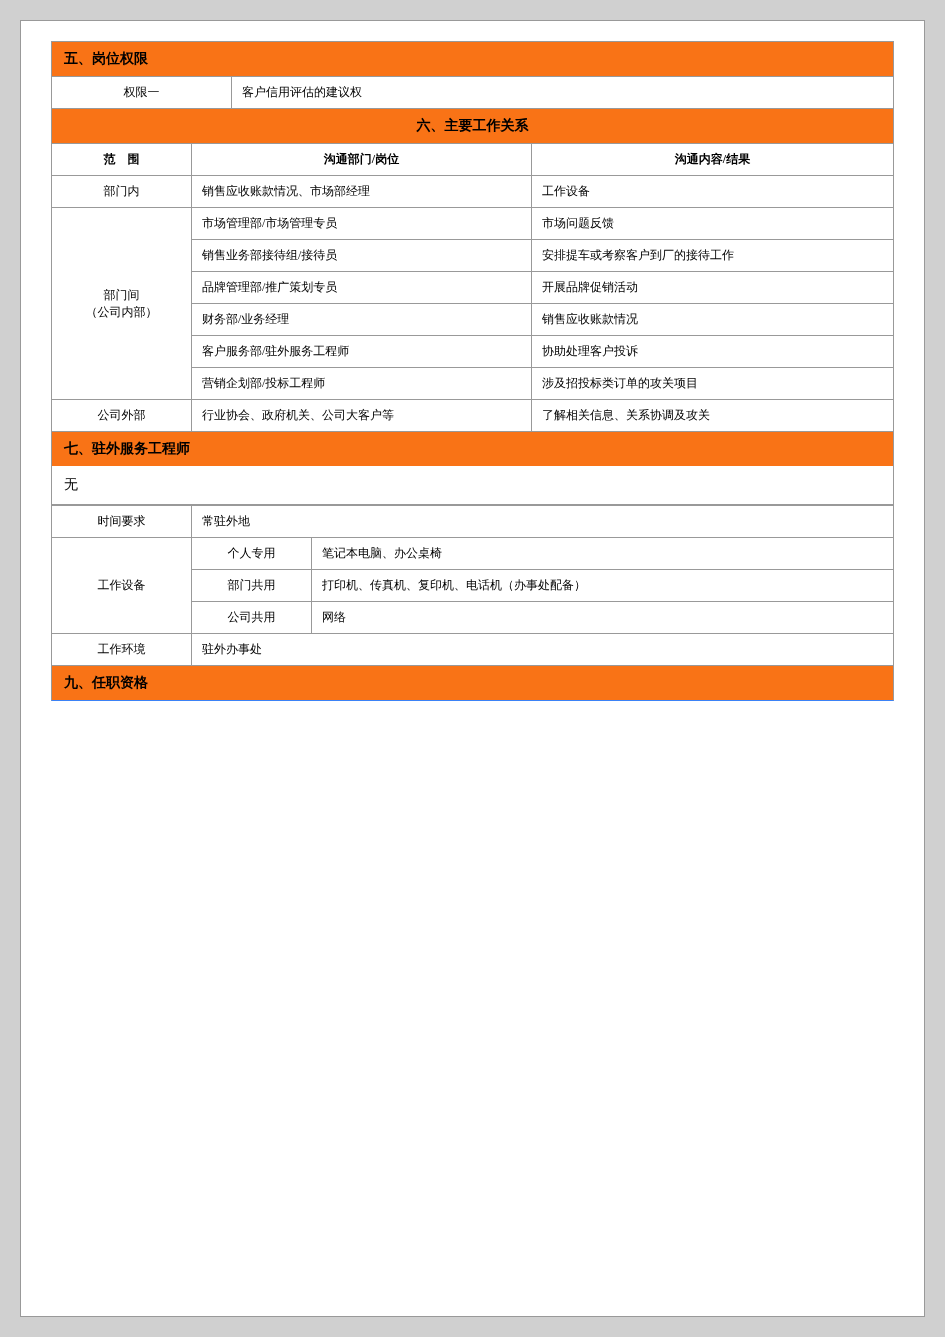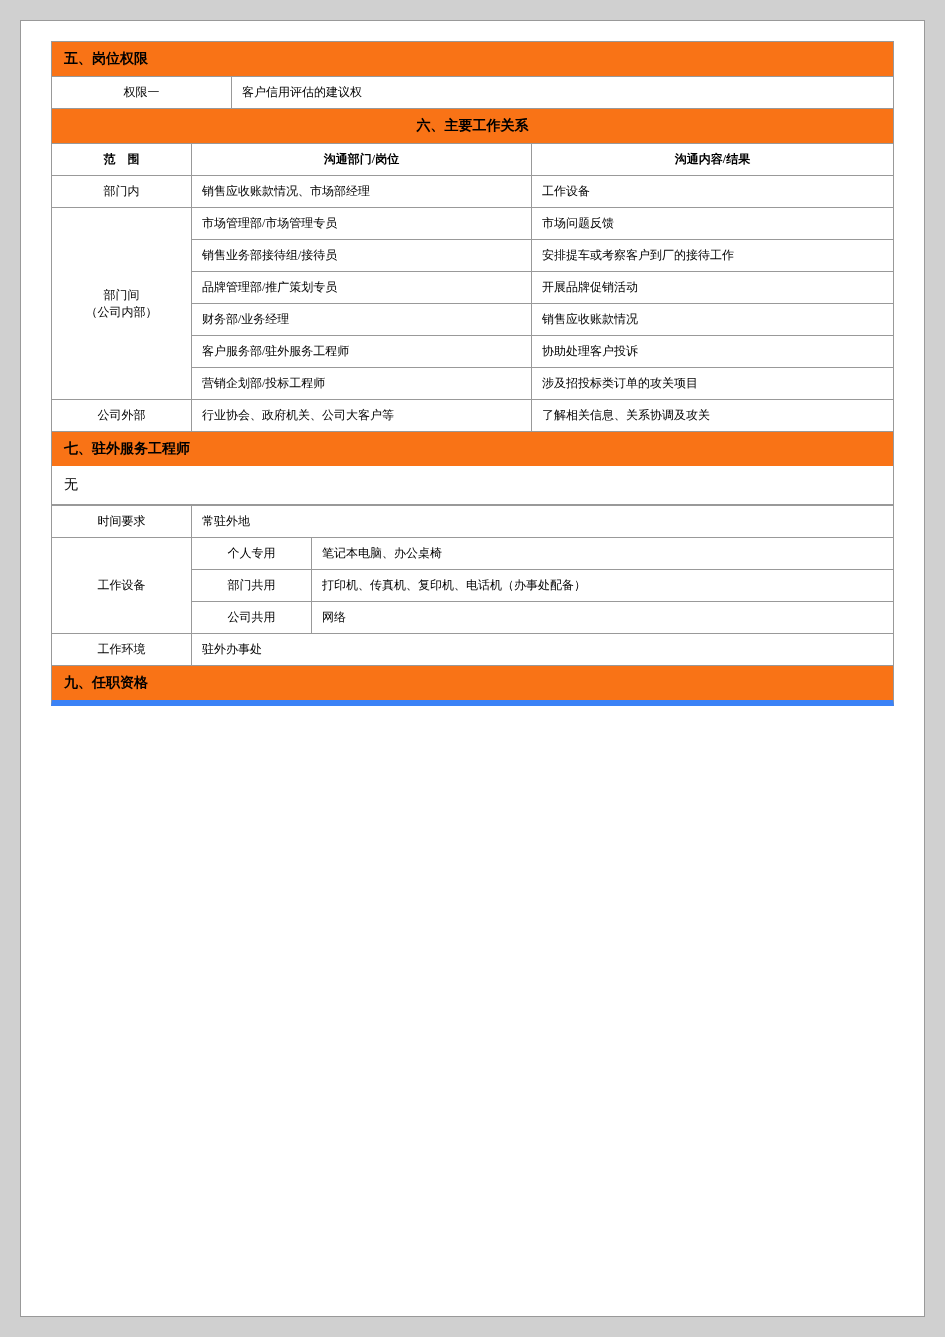--- a/index.html
+++ b/index.html
@@ -189,16 +189,16 @@
 
         <tr>
           <td class="center-cell">工作环境</td>
           <td colspan="2">驻外办事处</td>
         </tr>
       </tbody>
     </table>
   </div>
 
   <div class="section-block">
-    <div class="section-header" style="border-top:none;border-bottom:6px solid #3b82f6;">九、任职资格</div>
+    <div class="section-header" style="border-top:none;border-bottom:1px solid #3b82f6;">九、任职资格</div>
   </div>
 
 </div>
 
 </body></html>

